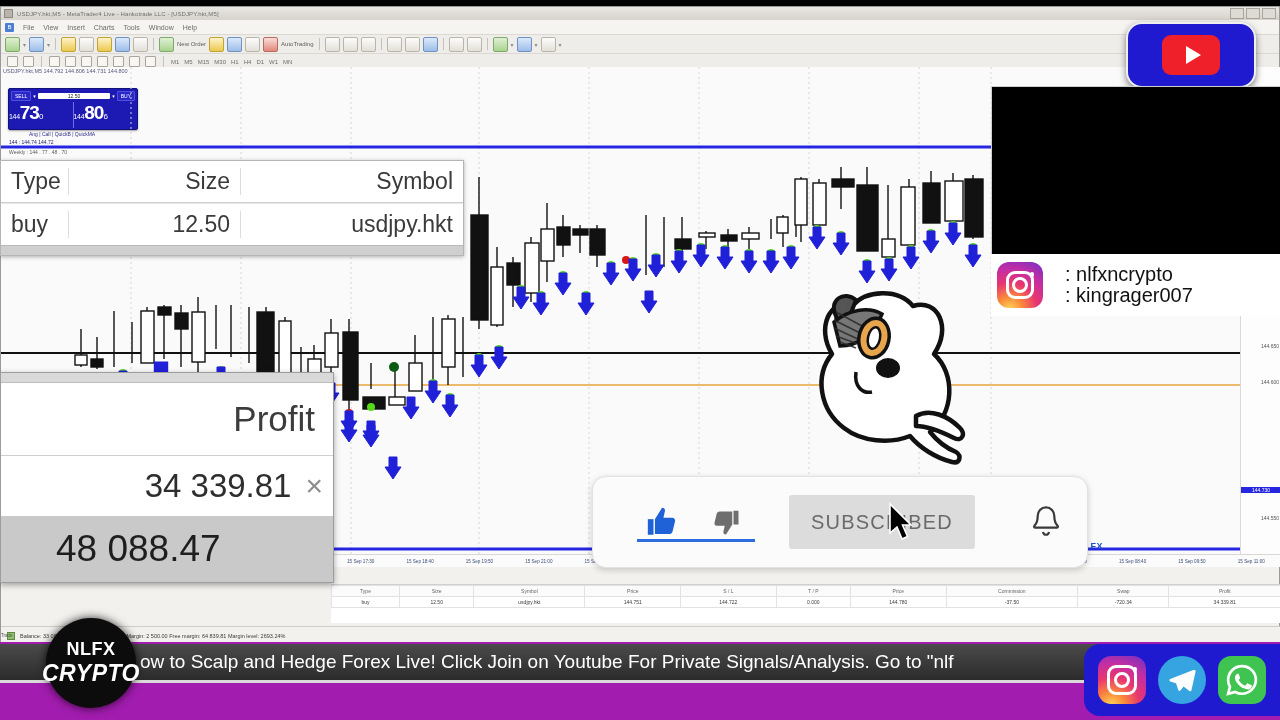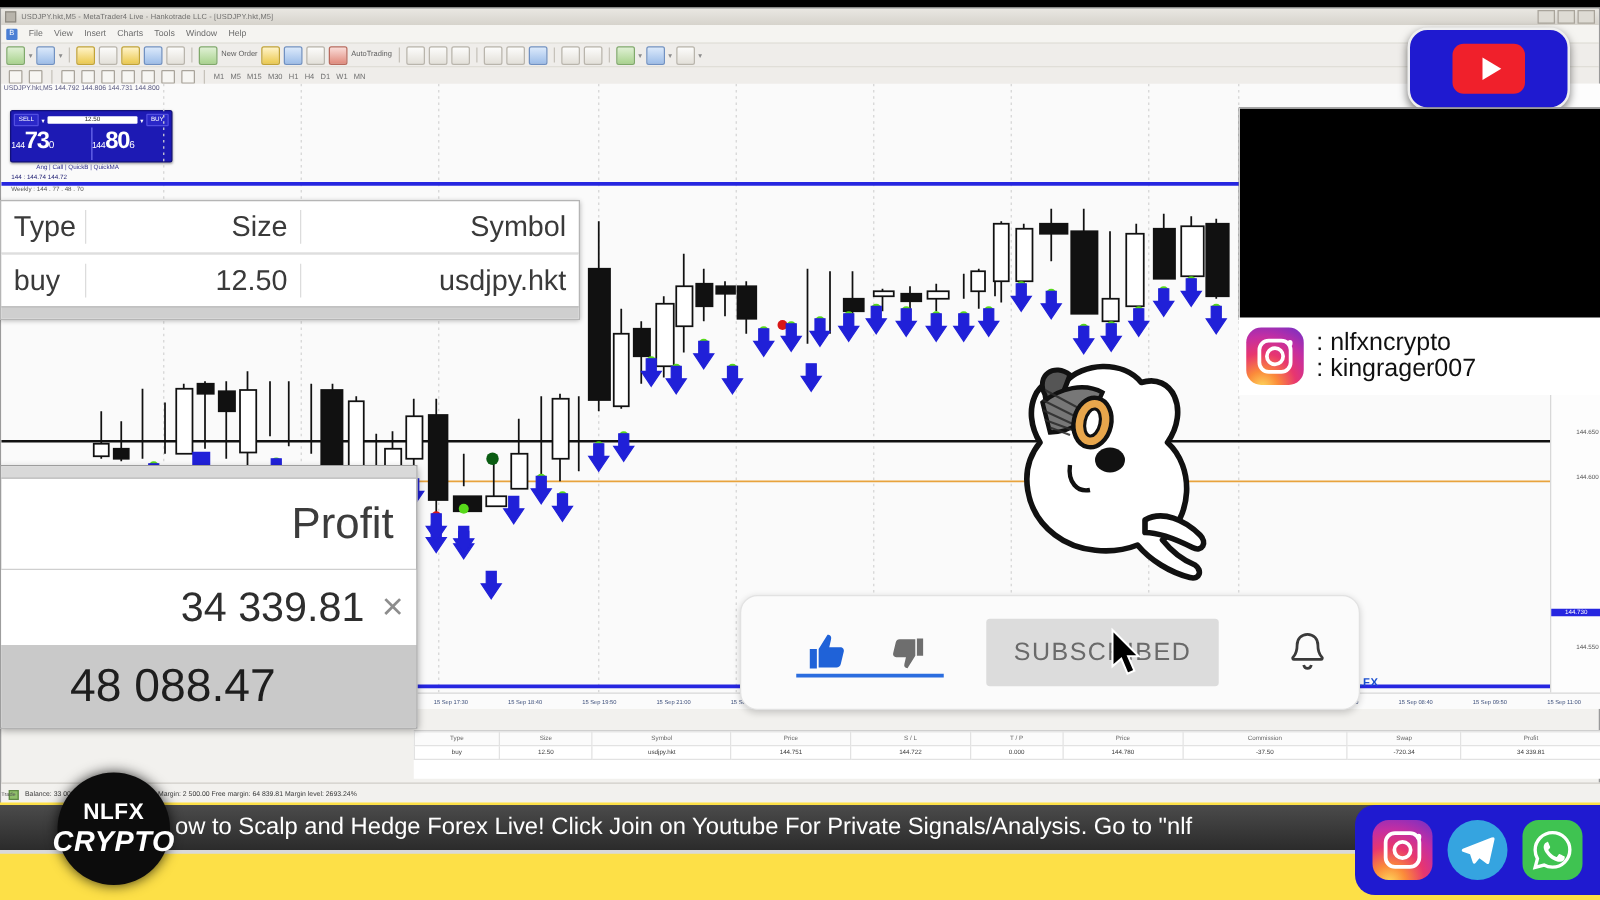--- a/index.html
+++ b/index.html
@@ -131,21 +131,21 @@
           justify-content:center;}
   .ytplay i{display:block;width:0;height:0;border-left:15px solid #fff;border-top:9px solid transparent;
             border-bottom:9px solid transparent;margin-left:4px;}
 
   
   .vidbox{position:absolute;left:991px;top:86px;width:289px;height:168px;background:#000;
           border:1px solid #cfcfcf;}
 
   
   .igpanel{position:absolute;left:991px;top:254px;width:289px;height:62px;background:#fff;
-           display:flex;align-items:center;gap:10px;padding-left:6px;box-sizing:border-box;}
+           display:flex;align-items:center;gap:22px;padding-left:6px;box-sizing:border-box;}
   .igicon{width:46px;height:46px;border-radius:12px;flex:0 0 auto;position:relative;
           background:radial-gradient(circle at 28% 104%, #fdd85c 0%, #fb8b3a 22%, #e8366f 47%, #c32ea3 70%, #6f30c8 100%);}
   .igicon .sq{position:absolute;left:9px;top:9px;width:28px;height:28px;border:3.4px solid #fff;border-radius:9px;box-sizing:border-box;}
   .igicon .ci{position:absolute;left:15px;top:15px;width:16px;height:16px;border:3.2px solid #fff;border-radius:50%;box-sizing:border-box;}
   .igicon .dt{position:absolute;right:9px;top:10px;width:4.5px;height:4.5px;background:#fff;border-radius:50%;}
   .ighandles{display:flex;flex-direction:column;line-height:1.06;}
   .ighandles span{font-size:20px;color:#111;white-space:nowrap;}
 
   
   .subbar{position:absolute;left:592px;top:476px;width:494px;height:90px;background:#fbfbfb;
@@ -159,21 +159,21 @@
   .bell{margin-left:54px;width:34px;height:36px;position:relative;}
   .likeunderline{position:absolute;left:44px;top:62px;width:118px;height:3px;background:#2b6ddf;}
 
   
   .cursor{position:absolute;left:888px;top:502px;width:26px;height:40px;}
 
   
   .dog{position:absolute;left:770px;top:276px;width:215px;height:215px;}
 
   
-  .tickerwrap{position:absolute;left:0;bottom:0;width:1280px;height:78px;background:#fde047;}
+  .tickerwrap{position:absolute;left:0;bottom:0;width:1280px;height:78px;background:#a21caf;}
   .ticker{position:absolute;left:0;width:1280px;height:36px;display:flex;align-items:center;
           background:linear-gradient(#4b4b4b,#2b2b2b);}
   .ticker.t1{top:2px;}
   .ticker.t2{top:40px;}
   .ticker span{font-size:19px;color:#fff;white-space:nowrap;padding-left:140px;}
   .tickersep{position:absolute;left:0;top:38px;width:1280px;height:3px;background:#d9d9d9;}
 
   .nlfxlogo{position:absolute;left:46px;bottom:12px;width:90px;height:90px;border-radius:50%;
             background:#0c0c0c;display:flex;flex-direction:column;align-items:center;justify-content:center;
             box-shadow:0 0 10px rgba(0,0,0,.8);}

